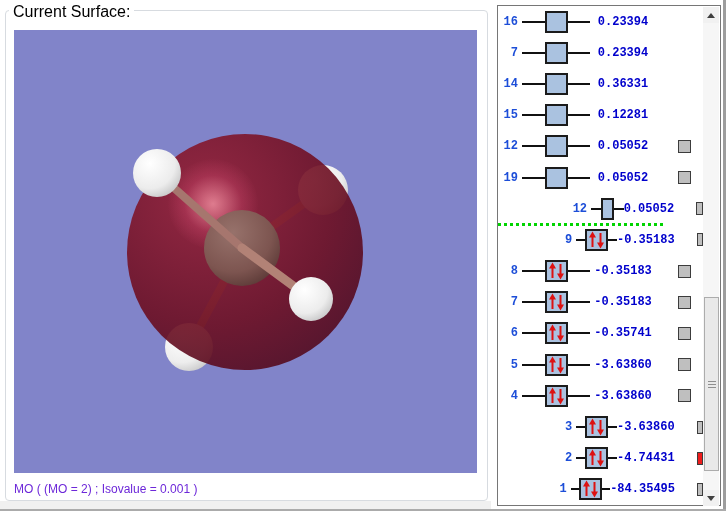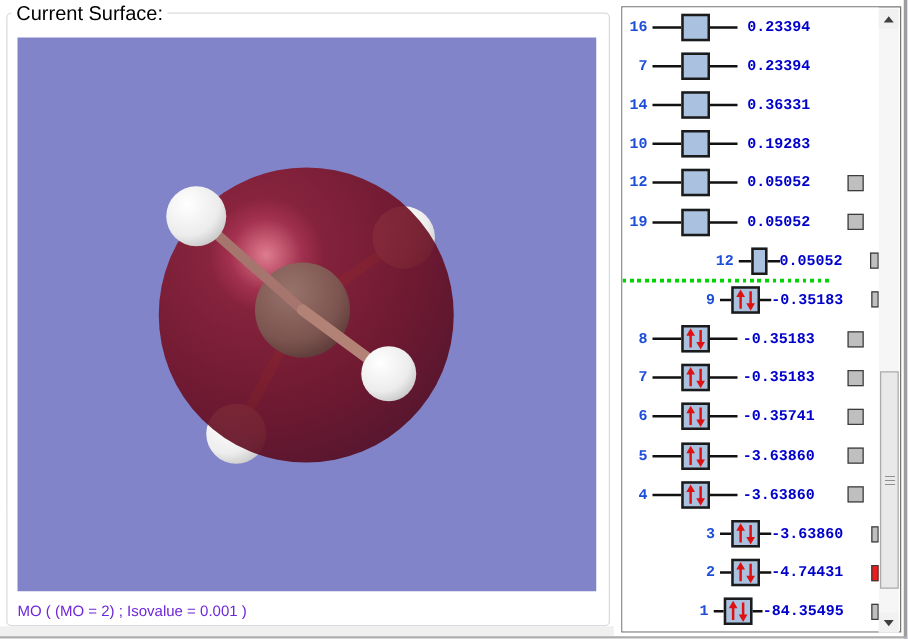--- a/index.html
+++ b/index.html
@@ -102,25 +102,25 @@
           <span class="mo-val">0.23394</span>
         </div>
         <div class="mo-row">
           <span class="mo-num">14</span>
           <div class="mo-lseg"></div>
           <div class="mo-box"></div>
           <div class="mo-rseg"></div>
           <span class="mo-val">0.36331</span>
         </div>
         <div class="mo-row">
-          <span class="mo-num">10</span>
-          <div class="mo-lseg"></div>
-          <div class="mo-box"></div>
-          <div class="mo-rseg"></div>
-          <span class="mo-val">0.19283</span>
+          <span class="mo-num">15</span>
+          <div class="mo-lseg"></div>
+          <div class="mo-box"></div>
+          <div class="mo-rseg"></div>
+          <span class="mo-val">0.12281</span>
         </div>
         <div class="mo-row">
           <span class="mo-num">12</span>
           <div class="mo-lseg"></div>
           <div class="mo-box"></div>
           <div class="mo-rseg"></div>
           <span class="mo-val">0.05052</span>
           <div class="mo-check gray"></div>
         </div>
         <div class="mo-row">

